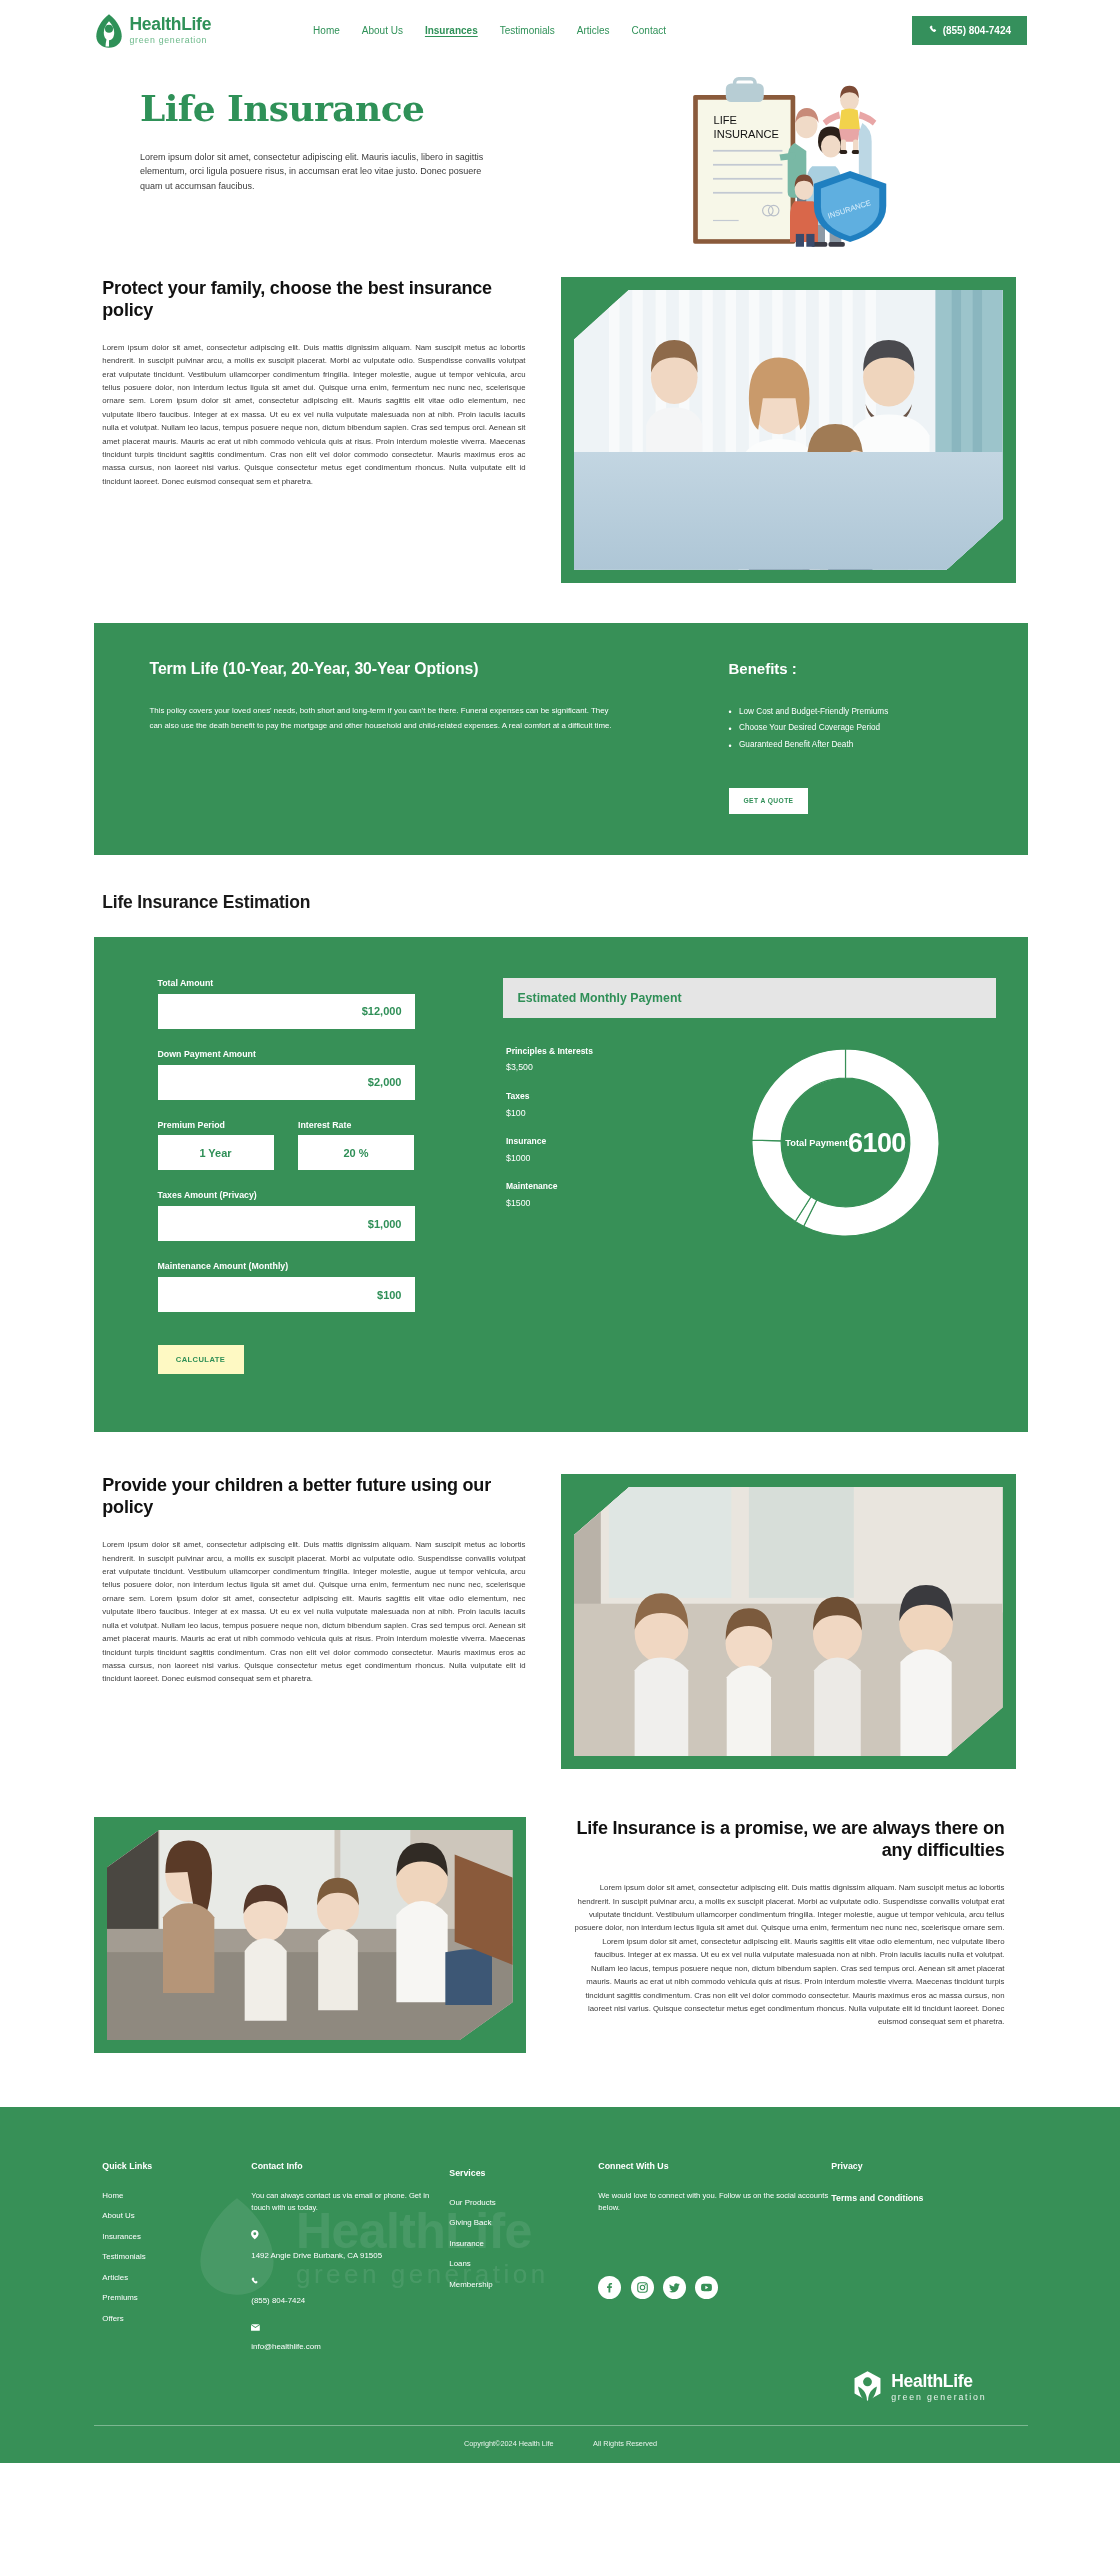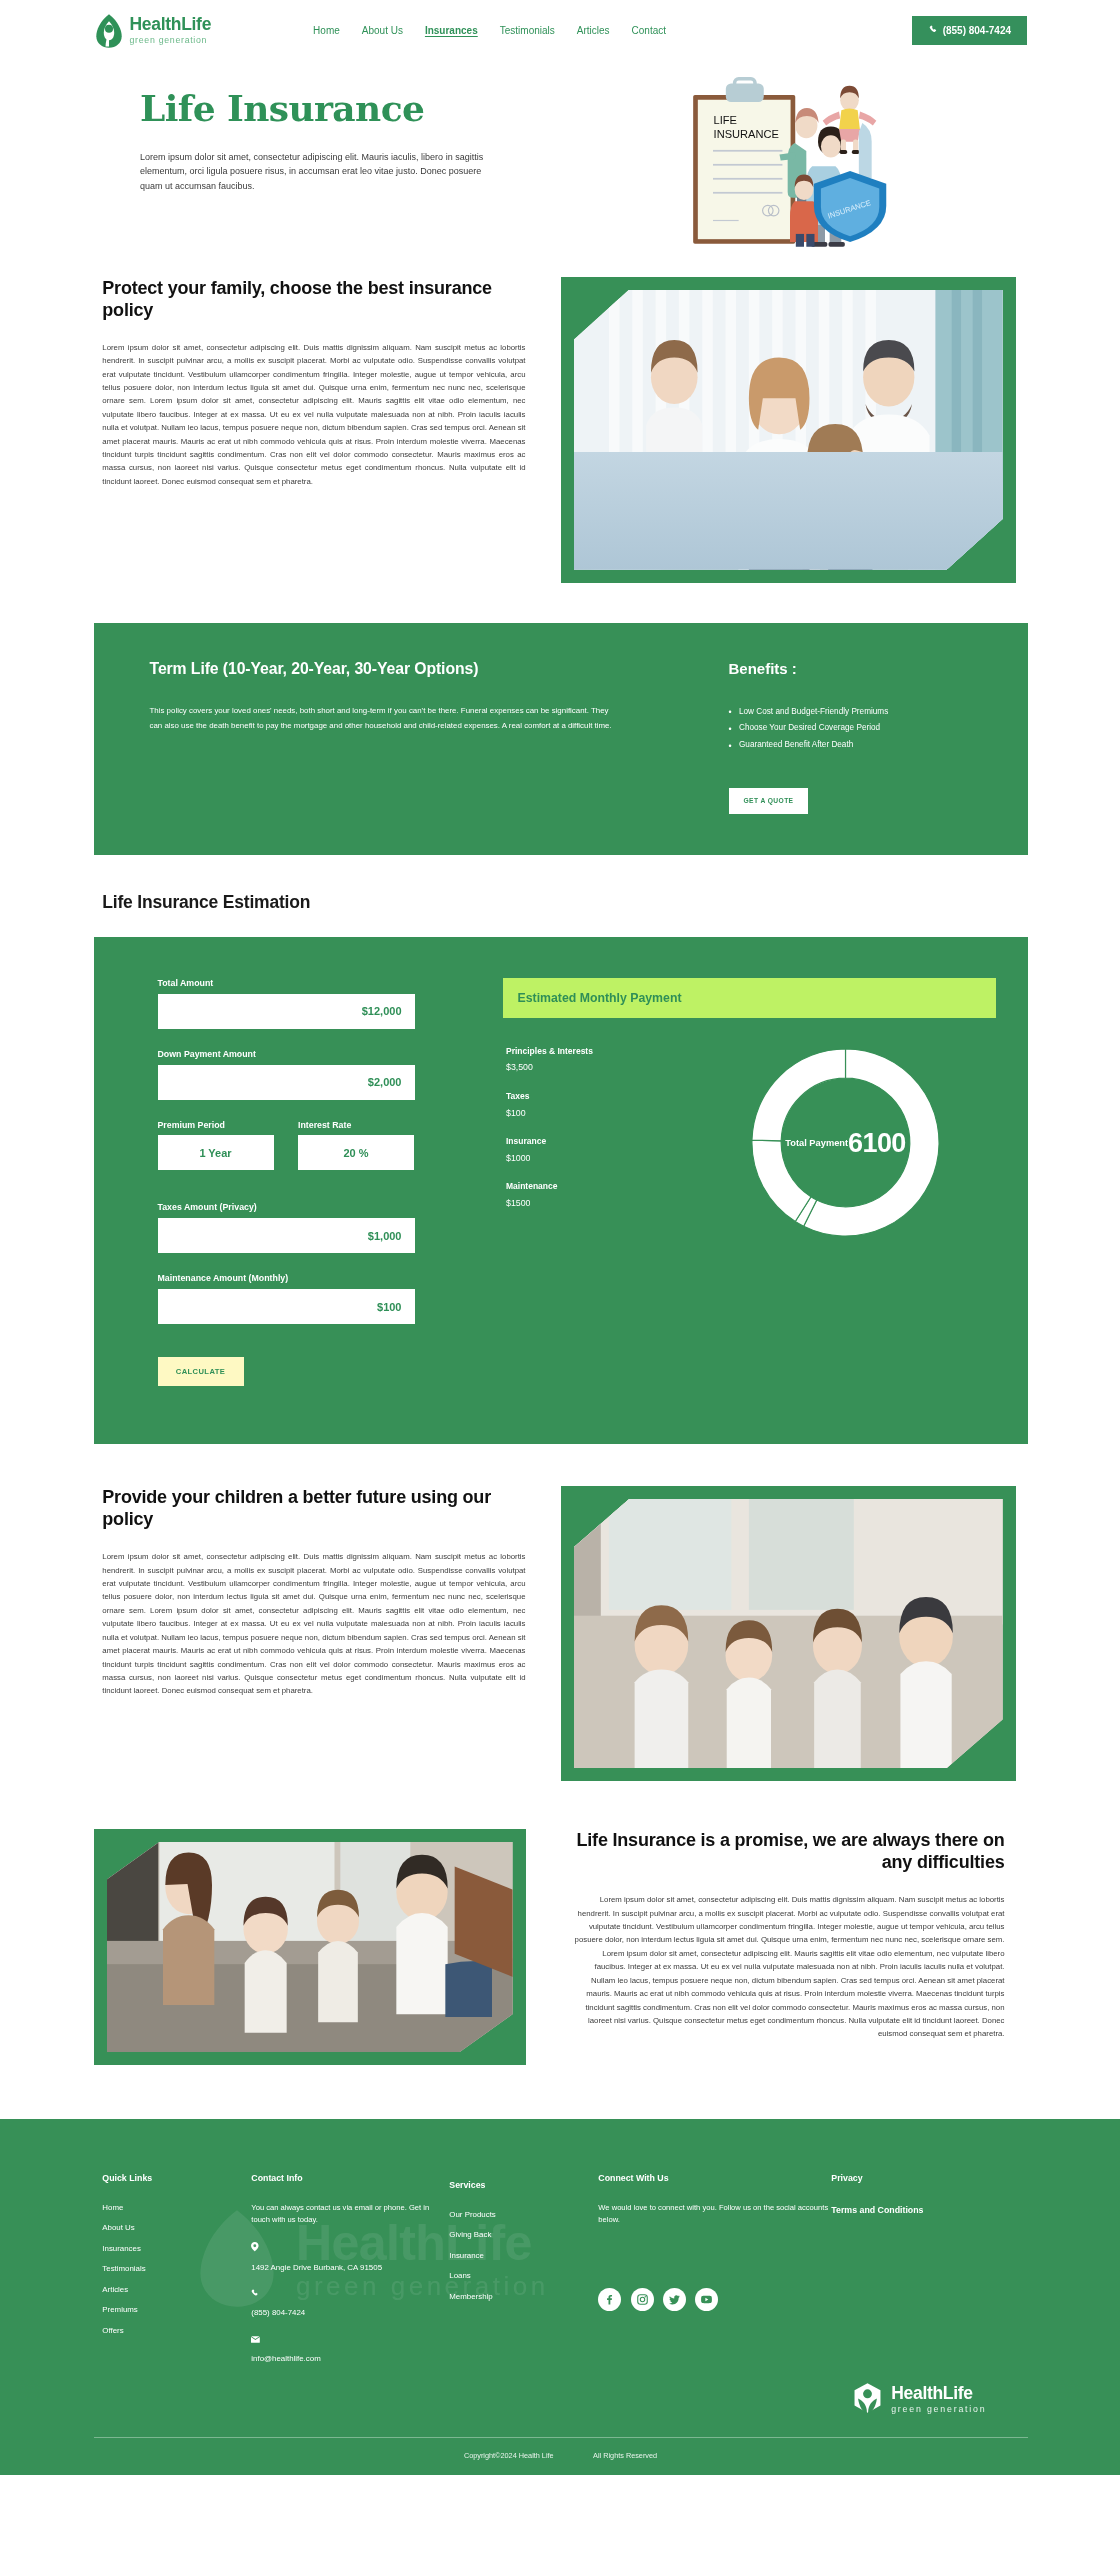--- a/index.html
+++ b/index.html
@@ -155,31 +155,31 @@
   .calc-right { flex: 1; padding-right: 32px; }
 
   .field { margin-bottom: 20px; }
   .field-label { font-size: 8.8px; font-weight: bold; margin-bottom: 5.8px; }
   .field-input {
     background: #fff; height: 35px; display: flex; align-items: center;
     justify-content: flex-end; padding-right: 13px;
     color: #2f8f57; font-size: 11px; font-weight: bold; width: 257px;
   }
   .field-row { display: flex; gap: 24.5px; margin-bottom: 20px; }
-  .field-row .field { margin-bottom: 12px; }
+  .field-row .field { margin-bottom: 0; }
   .field-row .field-input { width: 116px; justify-content: center; padding-right: 0;}
   .calc-btn {
     margin-top: 13px; background: #fef9c3; color: #2f8f57;
     font-size: 7.6px; font-weight: bold; letter-spacing: 0.4px;
     padding: 10px 0; width: 86px; border: none; cursor: pointer;
     text-align: center;
   }
 
   .est-head {
-    background: #bef264; color: #2f8f57; font-size: 12.3px; font-weight: bold;
+    background: #e5e5e5; color: #2f8f57; font-size: 12.3px; font-weight: bold;
     padding: 13px 15px; width: 100%;
   }
   .payment-area { display: flex; margin-top: 28px; }
   .payment-list { width: 193px; padding-left: 3.5px;}
   .pay-item { margin-bottom: 18.7px; }
   .pay-name { font-size: 8.5px; font-weight: bold; }
   .pay-val { font-size: 8.8px; margin-top: 6.4px; }
   .donut-holder { flex: 1; display: flex; align-items: flex-start; justify-content: center; position: relative; }
   .donut { position: relative; width: 193px; height: 193px; }
   .donut svg { display: block; }

